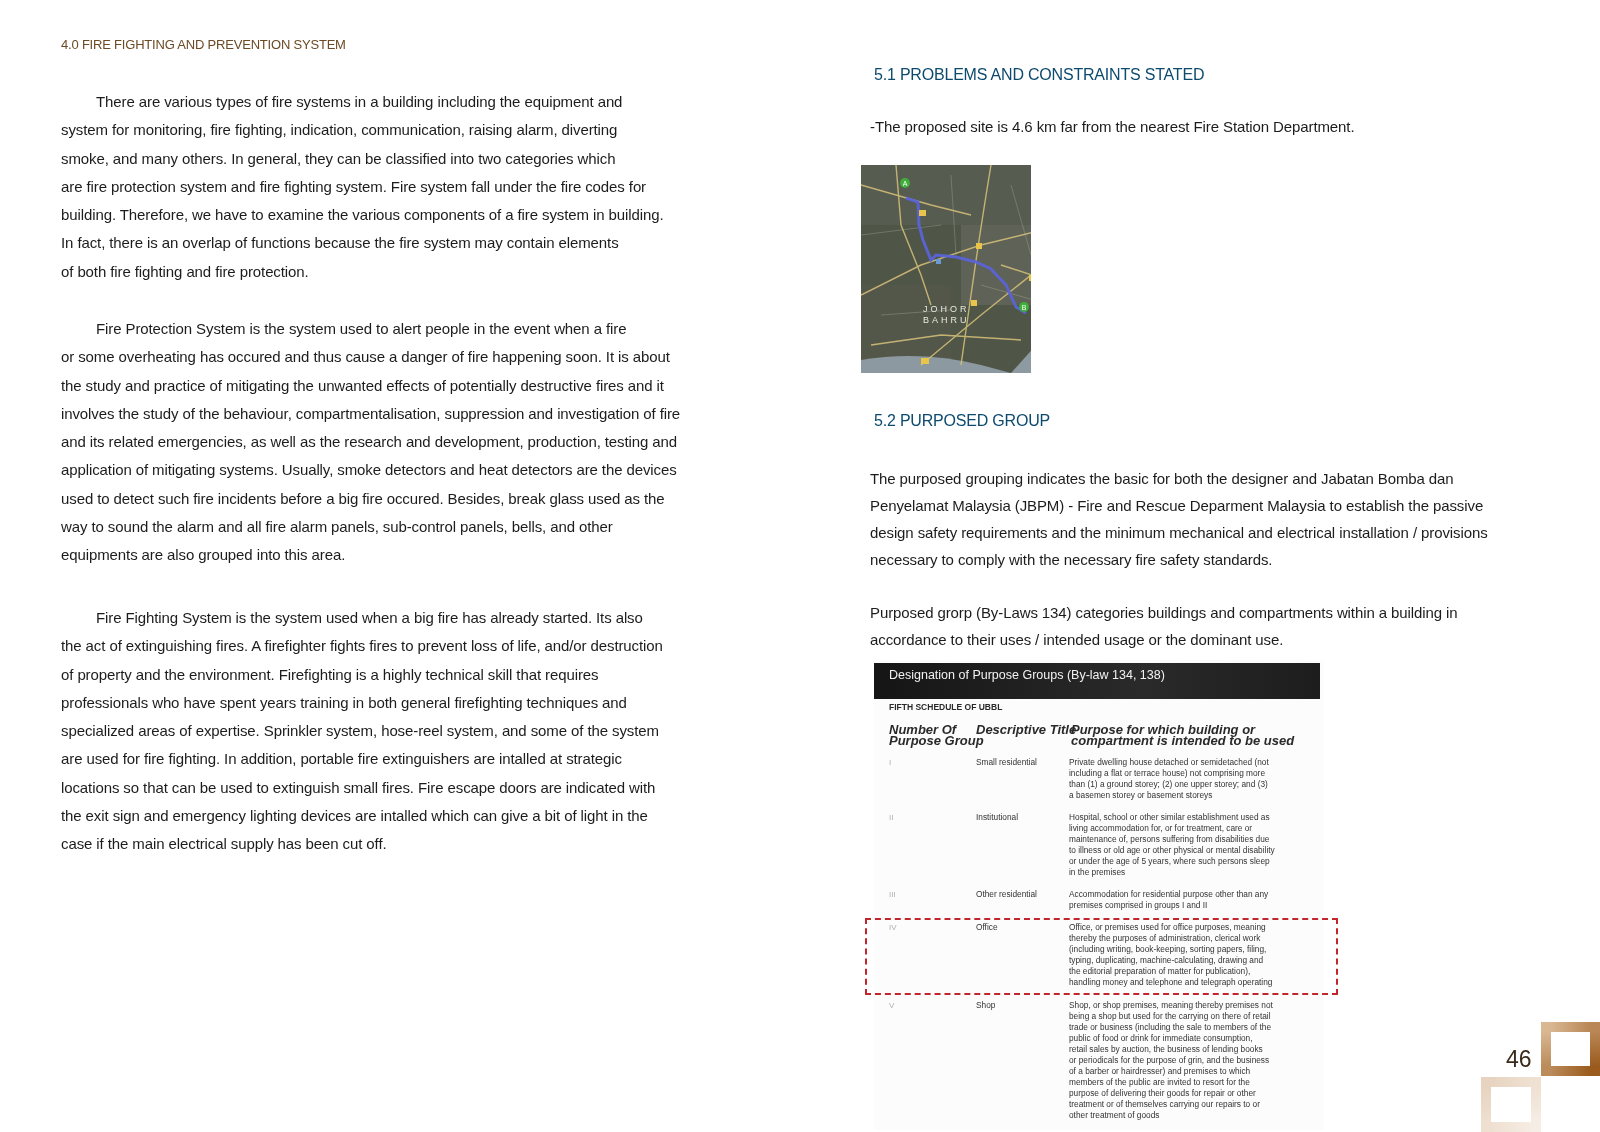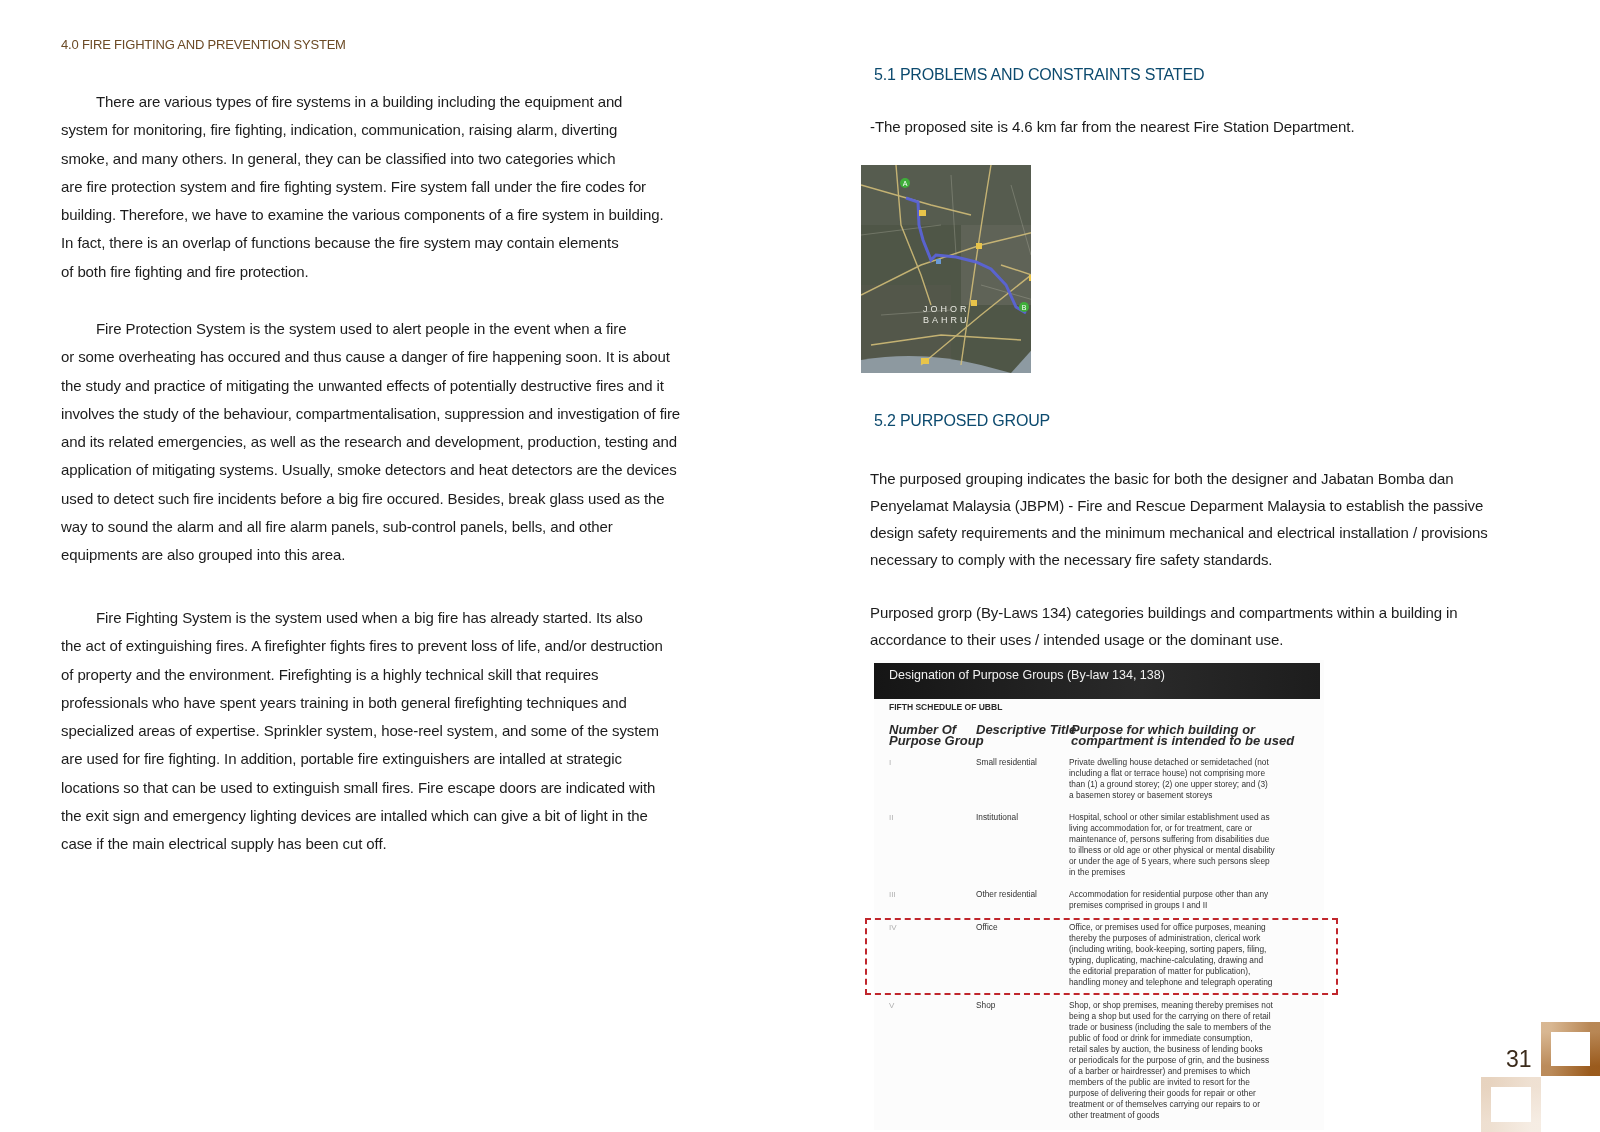--- a/index.html
+++ b/index.html
@@ -239,15 +239,15 @@
       <span>members of the public are invited to resort for the</span>
       <span>purpose of delivering their goods for repair or other</span>
       <span>treatment or of themselves carrying our repairs to or</span>
       <span>other treatment of goods</span>
     </div>
   </div>
 </div>
 
 <div class="abs dash-box"></div>
 
-<div class="abs page-num">31</div>
+<div class="abs page-num">46</div>
 <div class="abs deco1"></div>
 <div class="abs deco2"></div>
 
 </body></html>

